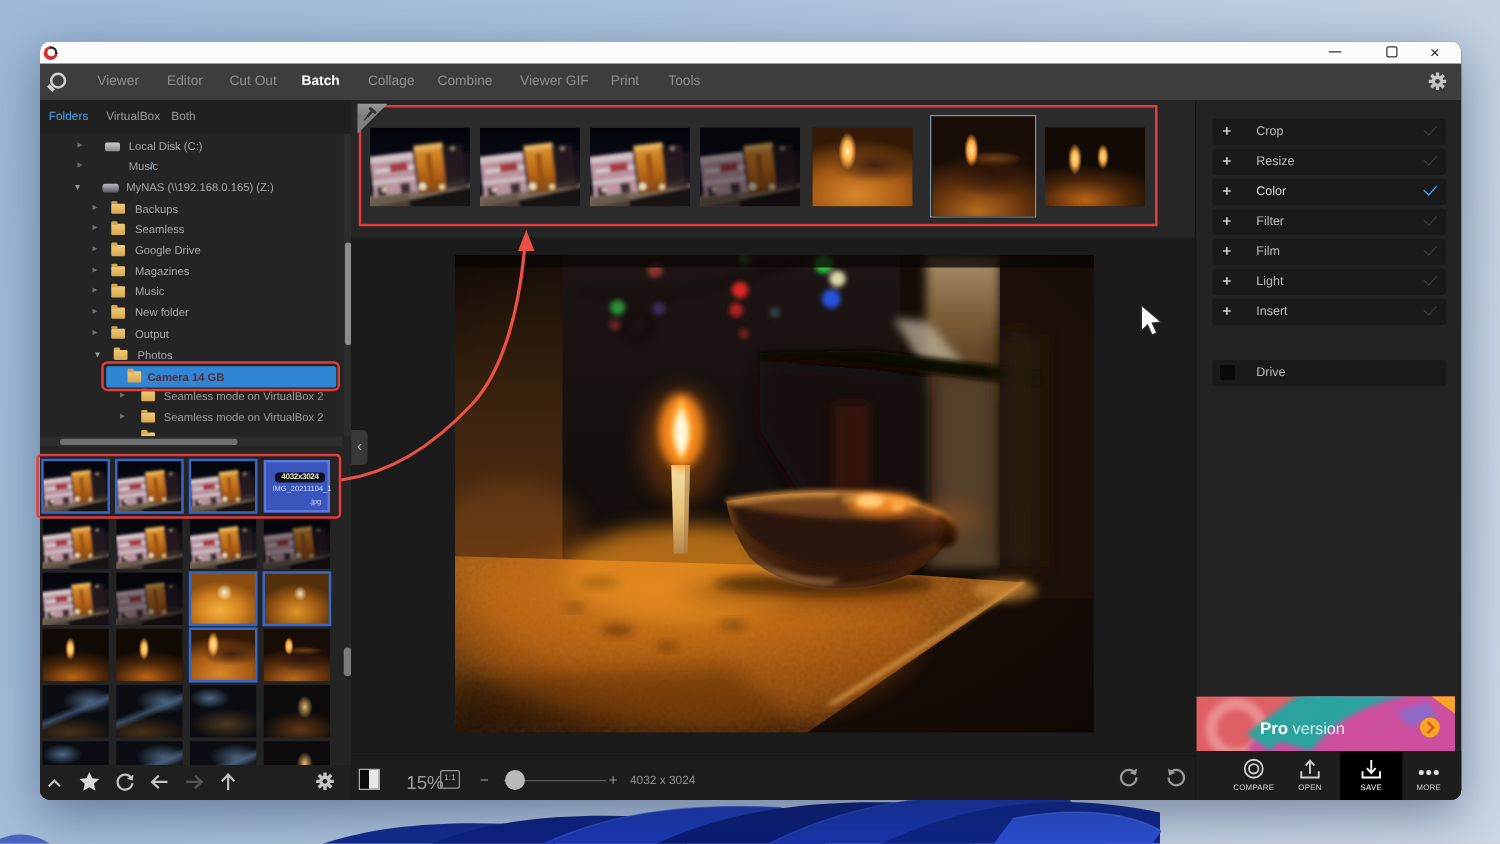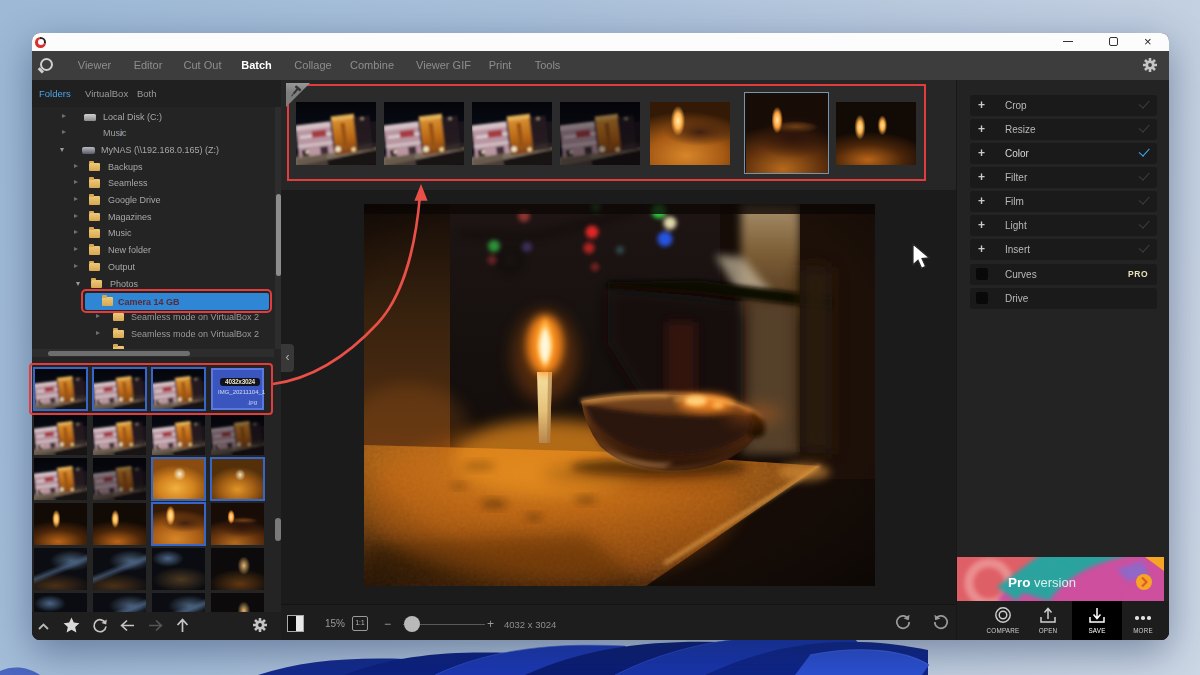--- a/index.html
+++ b/index.html
@@ -545,21 +545,21 @@
         <ellipse cx="181" cy="141" rx="18" ry="30" fill="#ff8d1e" opacity=".95" filter="url(#b4)"></ellipse>
         <path d="M181,114 C190.5,130 192.5,147 181,165 C169.5,147 171.5,130 181,114 Z" fill="#ffb43c" filter="url(#b2)"></path>
         <path d="M181,122 C188,135 189,149 181,161 C173,149 174,135 181,122 Z" fill="#fff8dc" filter="url(#b2)"></path>
         <rect x="0" y="0" width="511" height="10" fill="#0c0805" opacity=".8"></rect>
         <rect x="0" y="0" width="511" height="382" fill="url(#vign)"></rect>
       </svg>
       <div class="collapse">‹</div>
     </div>
     <div class="mtb">
       <div class="split"></div>
-      <div style="position:absolute; left:44px; top:13px; font-size:10px; color:#9a9a9a">15%</div>
+      <div style="position:absolute; left:44px; top:13px; font-size:15px; color:#9a9a9a">15%</div>
       <div class="ratio">1:1</div>
       <div style="position:absolute; left:103px; top:12px; font-size:12px; color:#9a9a9a">−</div>
       <div class="sld-track"></div>
       <div class="sld-knob"></div>
       <div style="position:absolute; left:206px; top:12px; font-size:12px; color:#9a9a9a">+</div>
       <div style="position:absolute; left:223px; top:13.5px; font-size:9.5px; color:#8e8e8e">4032 x 3024</div>
       <svg style="position:absolute;left:613px;top:8px" width="18" height="18" viewBox="0 0 18 18">
         <path d="M14.5,6.2 A6.2,6.2 0 1 0 15.2,9" fill="none" stroke="#9a9a9a" stroke-width="1.7"></path>
         <path d="M15.6,1.8 L14.7,7.2 L9.6,5.4 Z" fill="#9a9a9a"></path>
       </svg>
@@ -599,25 +599,20 @@
       </div>
     <div class="rrow" style="top:135px">
         <span class="pl">+</span>
         <span class="nm">Light</span>
         <span class="ck"></span>
       </div>
     <div class="rrow" style="top:159px">
         <span class="pl">+</span>
         <span class="nm">Insert</span>
         <span class="ck"></span>
-      </div>
-    <div class="rrow" style="top:184px">
-        <span class="sq"></span>
-        <span class="nm">Curves</span>
-        <span class="pro">PRO</span>
       </div>
     <div class="rrow" style="top:208px">
         <span class="sq"></span>
         <span class="nm">Drive</span>
       </div>
     <div class="banner">
       <svg width="207" height="44" viewBox="0 0 207 44">
         <defs>
             <filter id="bb" x="-30%" y="-30%" width="160%" height="160%">
               <feGaussianBlur stdDeviation="2"></feGaussianBlur>

